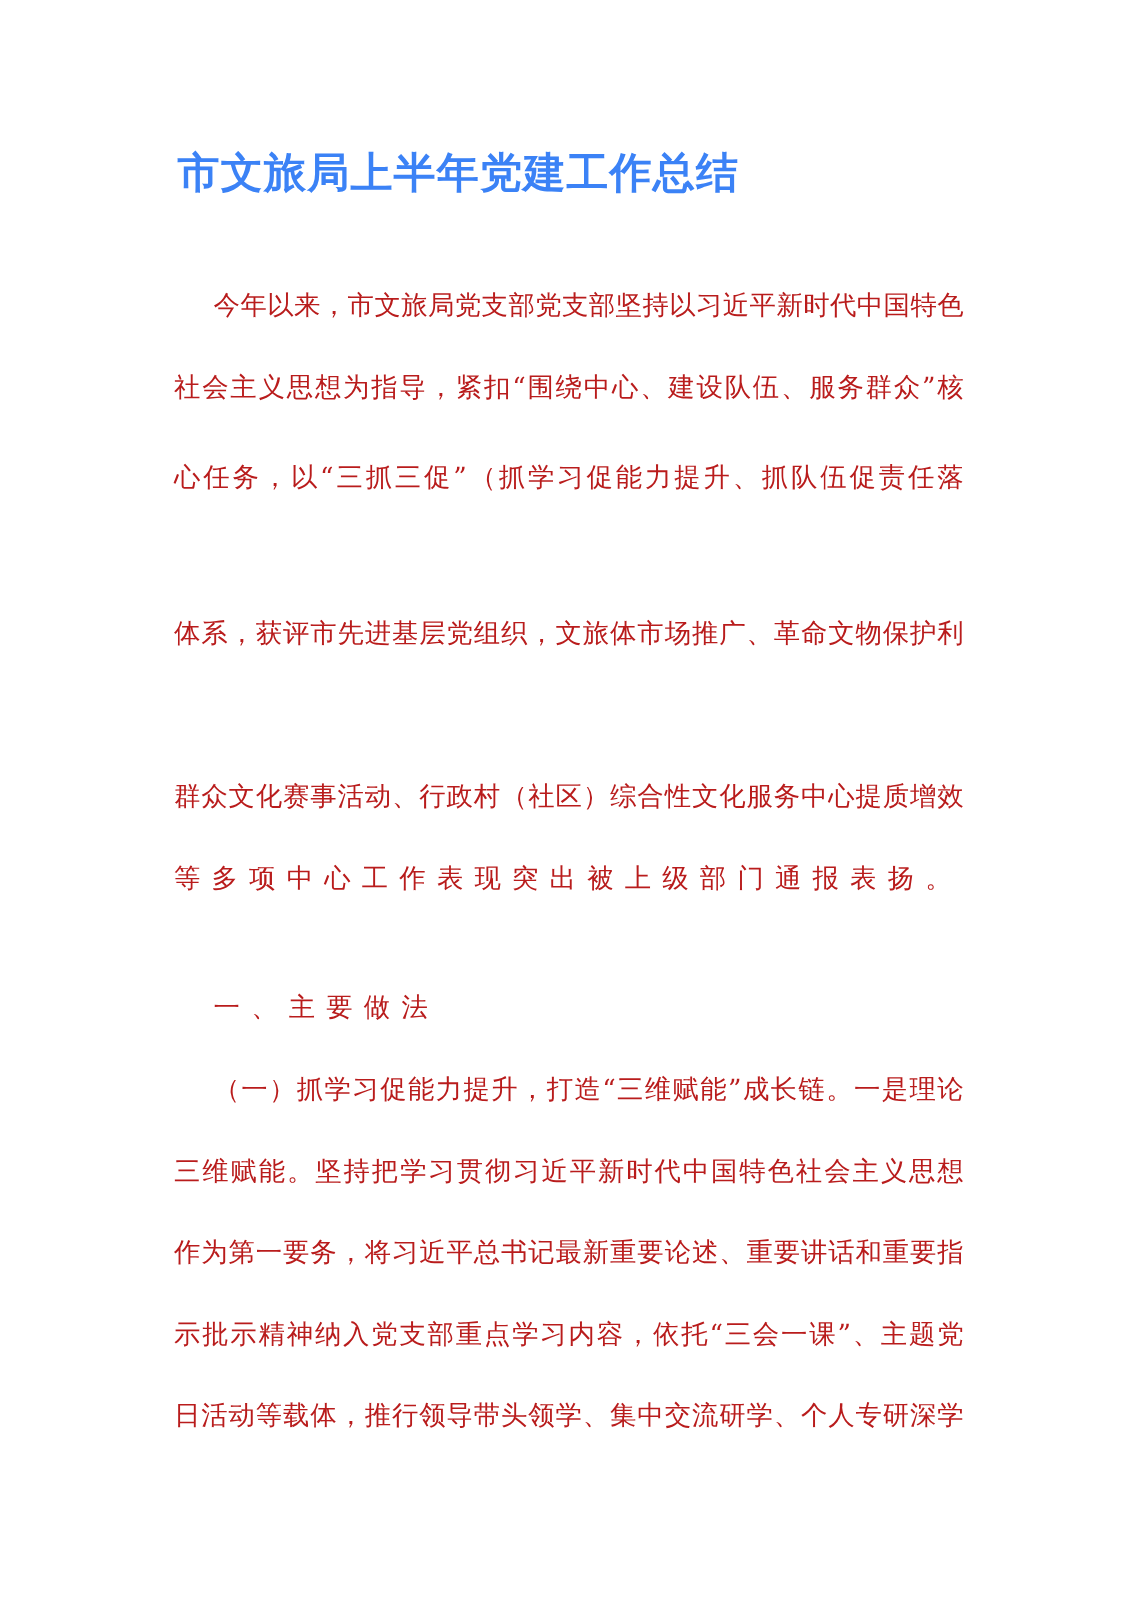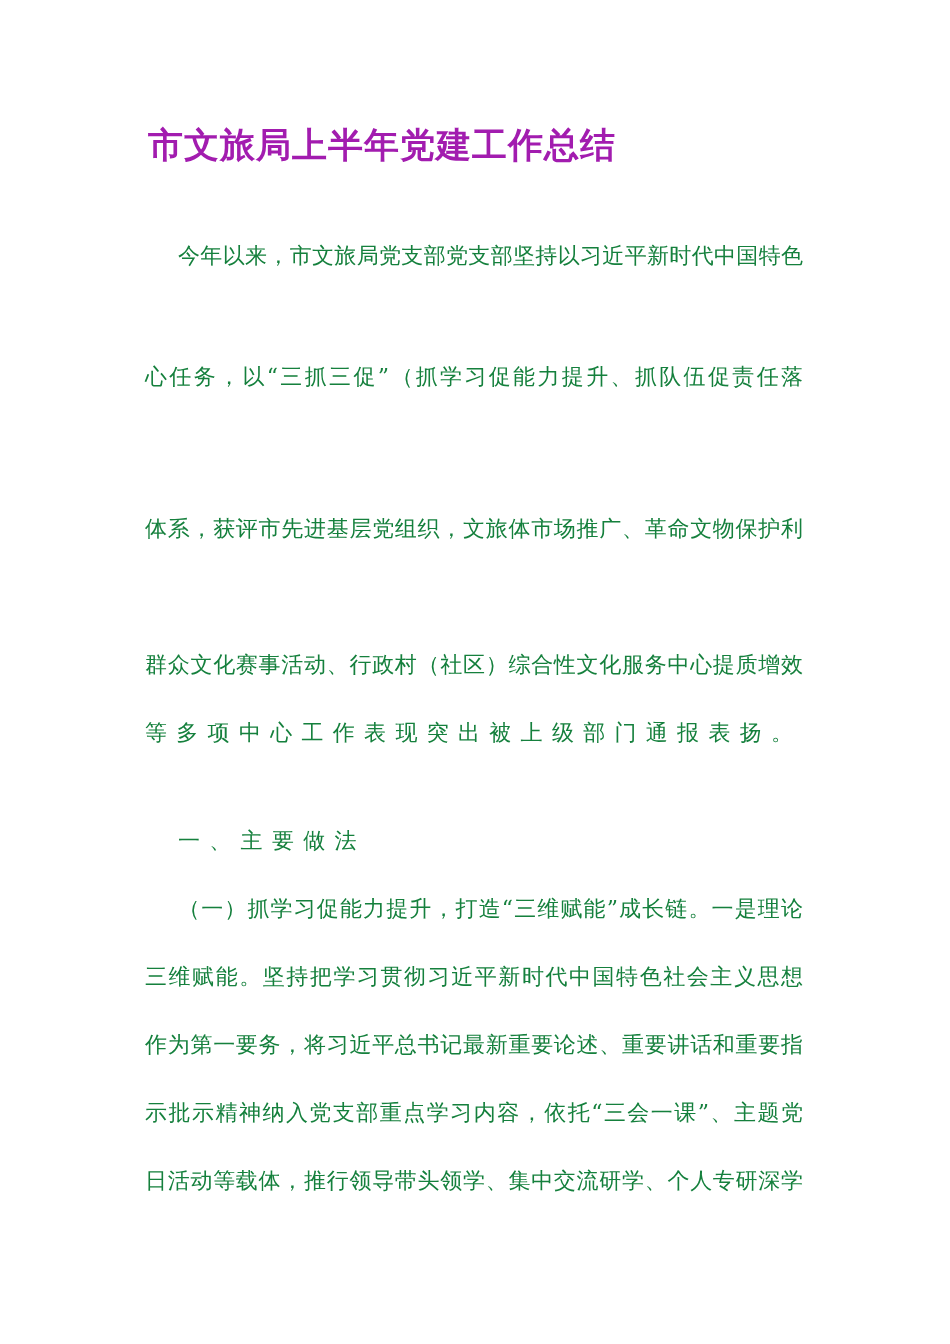--- a/index.html
+++ b/index.html
@@ -1,36 +1,37 @@
 <!DOCTYPE html>
 <html><head>
 <meta charset="utf-8">
 <style>
   html, body { margin: 0; padding: 0; background: #ffffff; }
   body { width: 950px; height: 1344px; position: relative; overflow: hidden;
          font-family: "DejaVu Serif", "Liberation Serif", serif; color: #111; }
   .page { position: absolute; left: 0; top: 0; width: 950px; height: 1344px; background: #fff; }
   .title { position: absolute; left: 0; width: 764px; top: 122px; text-align: center;
            font-family: "DejaVu Sans", "Liberation Sans", sans-serif; font-weight: bold;
-           font-size: 35px; letter-spacing: 1px; color: #a21caf; line-height: 46px; }
+           font-size: 35px; letter-spacing: 1px; color: #3b82f6; line-height: 46px; }
   .line { position: absolute; left: 145px; width: 658px; font-size: 22px; line-height: 30px;
-          white-space: nowrap; color: #15803d; }
+          white-space: nowrap; color: #b91c1c; }
   .just { text-align: justify; text-align-last: justify; }
   .indent { left: 178px; width: 625px; }
   .last { text-align: left; letter-spacing: 9.3px; }
   .heading { left: 178px; letter-spacing: 9.3px; }
 </style>
 </head>
 <body>
 
 <div class="page">
   <div class="title">市文旅局上半年党建工作总结</div>
 
   <div class="line just indent" style="top:241px">今年以来，市文旅局党支部党支部坚持以习近平新时代中国特色</div>
-  <div class="line just" style="top:362px">心任务，以“三抓三促”（抓学习促能力提升、抓队伍促责任落</div>
+  <div class="line just" style="top:309px">社会主义思想为指导，紧扣“围绕中心、建设队伍、服务群众”核</div>
+  <div class="line just" style="top:384px">心任务，以“三抓三促”（抓学习促能力提升、抓队伍促责任落</div>
   <div class="line just" style="top:514px">体系，获评市先进基层党组织，文旅体市场推广、革命文物保护利</div>
   <div class="line just" style="top:650px">群众文化赛事活动、行政村（社区）综合性文化服务中心提质增效</div>
   <div class="line last" style="top:718px">等多项中心工作表现突出被上级部门通报表扬。</div>
 
   <div class="line heading" style="top:826px">一、主要做法</div>
 
   <div class="line just indent" style="top:894px">（一）抓学习促能力提升，打造“三维赋能”成长链。一是理论</div>
   <div class="line just" style="top:962px">三维赋能。坚持把学习贯彻习近平新时代中国特色社会主义思想</div>
   <div class="line just" style="top:1030px">作为第一要务，将习近平总书记最新重要论述、重要讲话和重要指</div>
   <div class="line just" style="top:1098px">示批示精神纳入党支部重点学习内容，依托“三会一课”、主题党</div>

